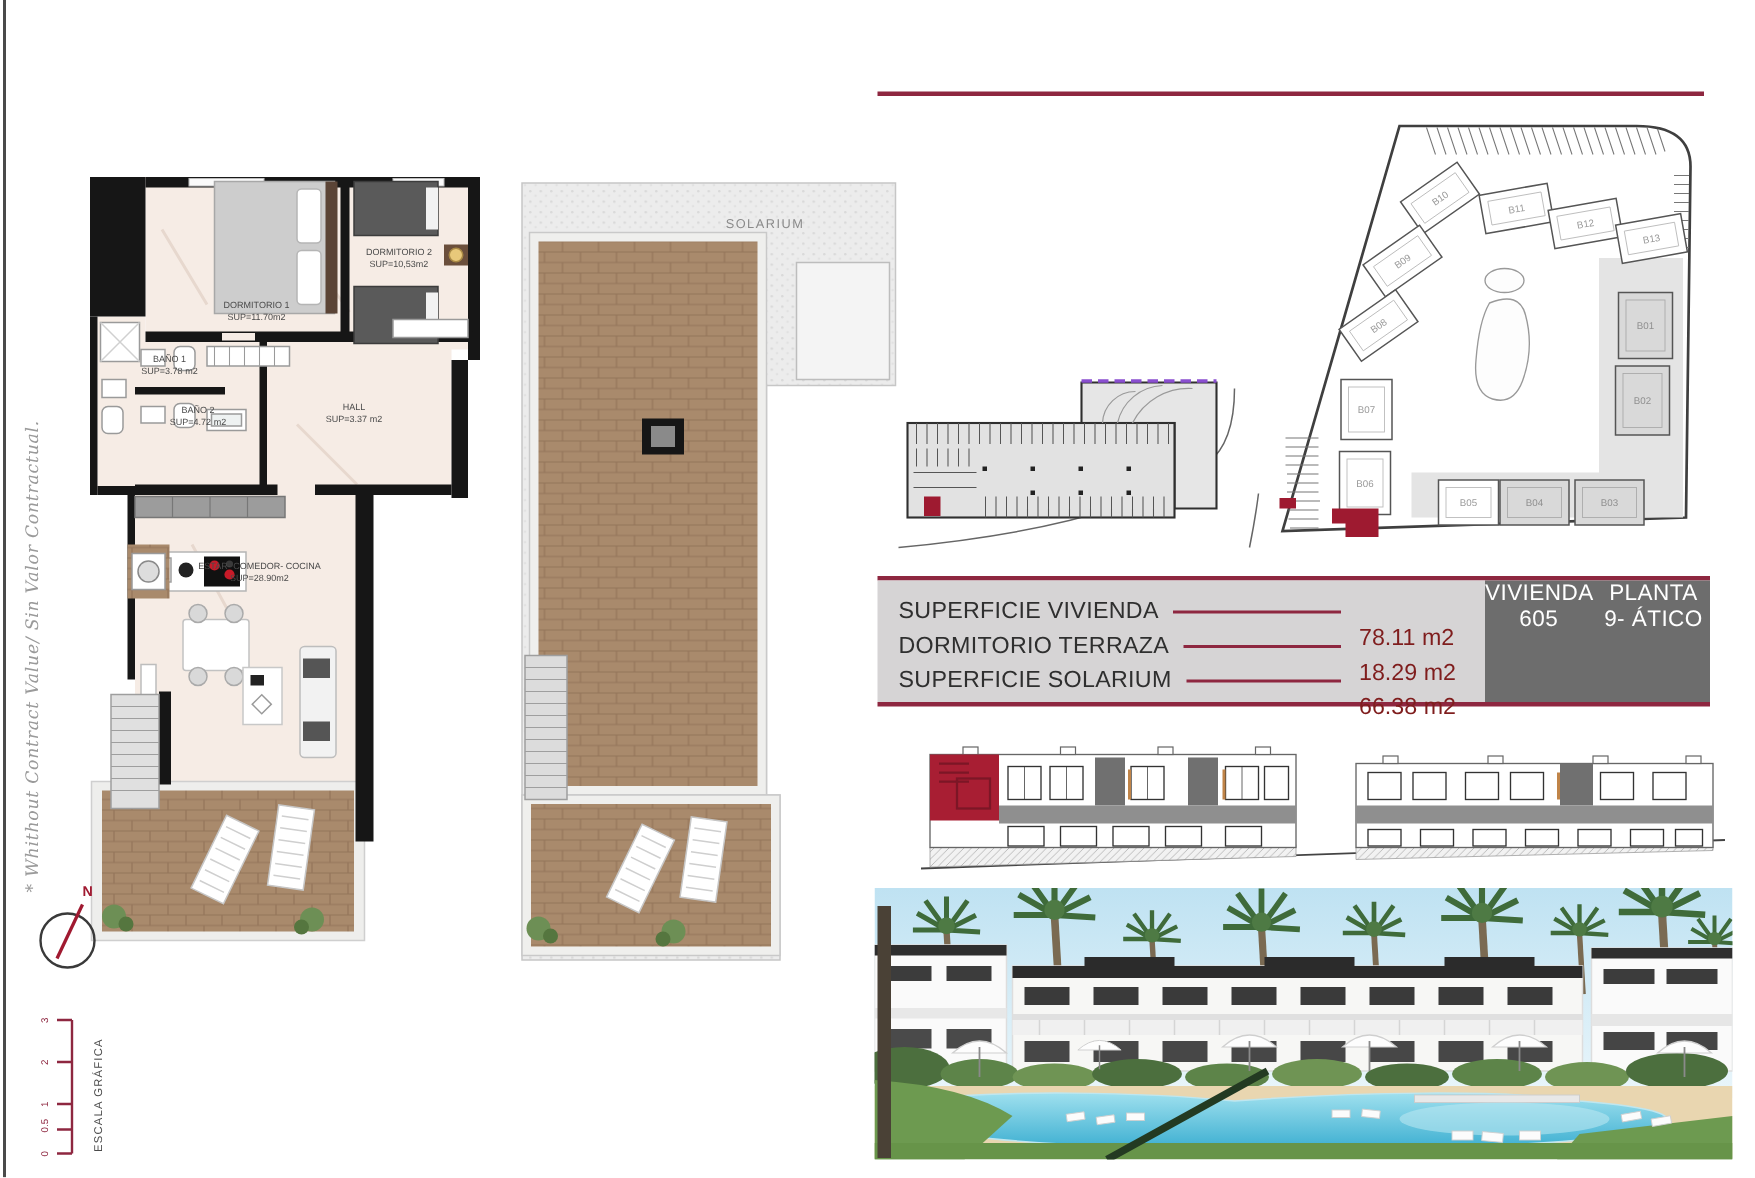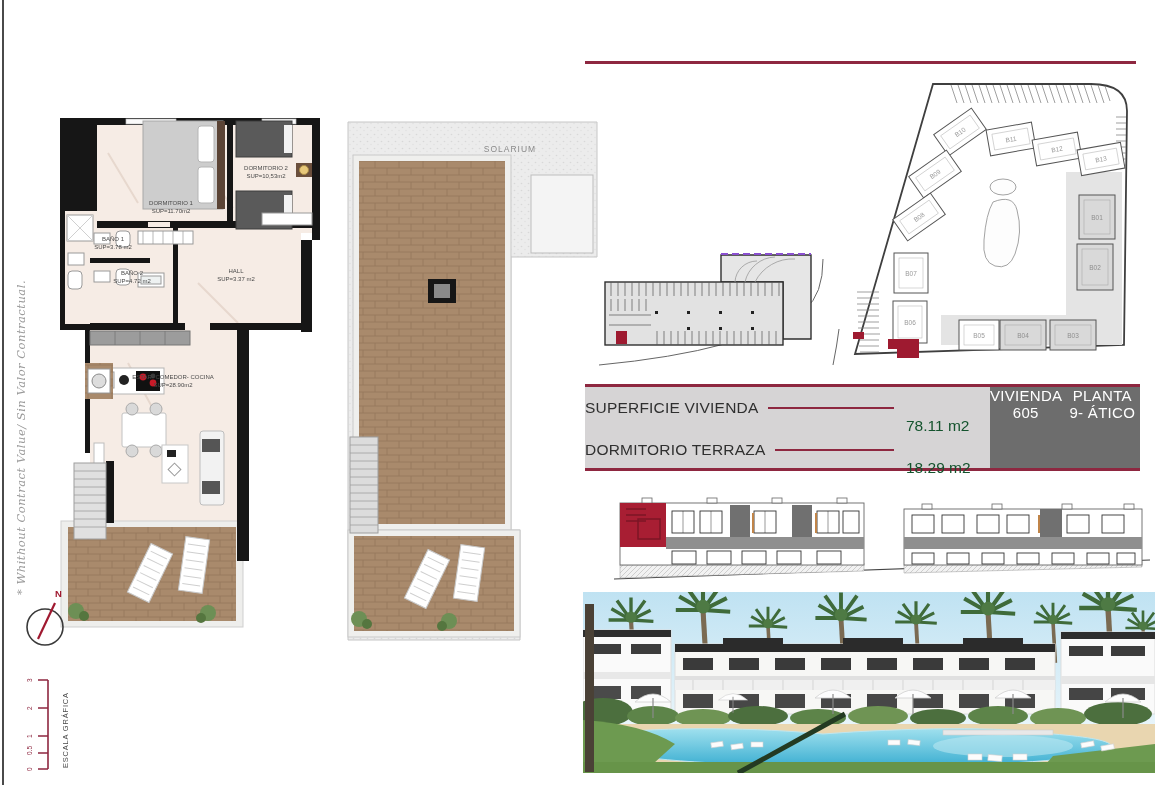--- a/index.html
+++ b/index.html
@@ -9,26 +9,26 @@
   
   #left-rule{left:2px;top:0;width:2px;height:785px;background:#4a4a4a;}
   
   #note-vert{left:14px;top:295px;height:300px;width:24px;
     writing-mode:vertical-rl;transform:rotate(180deg);
     font-family:"DejaVu Serif",serif;font-style:italic;
     font-size:11.5px;color:#9a9a9a;letter-spacing:.5px;white-space:nowrap;}
   
   #summary-wrap{left:585px;top:384px;width:555px;height:87px;display:flex;
     border-top:3px solid #8e2740;border-bottom:3px solid #8e2740;box-sizing:border-box;}
-  #summary-table{width:405px;background:#d6d4d5;padding:9px 12px 7px 0;box-sizing:border-box;
+  #summary-table{width:405px;background:#d6d4d5;padding:9px 12px 7px 14px;box-sizing:border-box;
     display:flex;flex-direction:column;justify-content:space-between;}
   .srow{display:flex;align-items:center;height:23px;}
   .srow .lbl{font-size:15.5px;color:#2f2f2f;letter-spacing:.2px;white-space:nowrap;}
   .srow .line{flex:1;border-top:2px solid #8e2740;margin:0 12px 0 10px;height:0;}
-  .srow .val{width:72px;font-size:15.5px;color:#14532d;white-space:nowrap;margin-top:36px;}
+  .srow .val{width:72px;font-size:15.5px;color:#7f1d1d;white-space:nowrap;margin-top:36px;}
   #unit-box{width:150px;background:#6d6d6d;color:#fff;display:flex;flex-direction:row;
     align-items:flex-start;justify-content:center;text-align:center;gap:3px;}
   #unit-box div{font-size:15px;letter-spacing:.3px;}
   #top-redline{left:585px;top:61px;width:551px;height:3px;background:#8e2740;}
   svg text{font-family:"Liberation Sans",sans-serif;}
 </style>
 </head>
 <body>
 
 <div id="sheet">
@@ -353,20 +353,25 @@
     <div id="summary-table">
       <div class="srow">
         <span class="lbl">SUPERFICIE VIVIENDA</span>
         <span class="line"></span>
         <span class="val">78.11 m2</span>
       </div>
       <div class="srow">
         <span class="lbl">DORMITORIO TERRAZA</span>
         <span class="line"></span>
         <span class="val">18.29 m2</span>
+      </div>
+      <div class="srow">
+        <span class="lbl">SUPERFICIE SOLARIUM</span>
+        <span class="line"></span>
+        <span class="val">66.38 m2</span>
       </div>
     </div>
     <div id="unit-box">
       <div>VIVIENDA 605</div>
       <div>PLANTA 9- ÁTICO</div>
     </div>
   </div>
 
   <svg class="abs" style="left:612px;top:481px;" width="540" height="108" viewBox="0 0 540 108">
     <defs>

